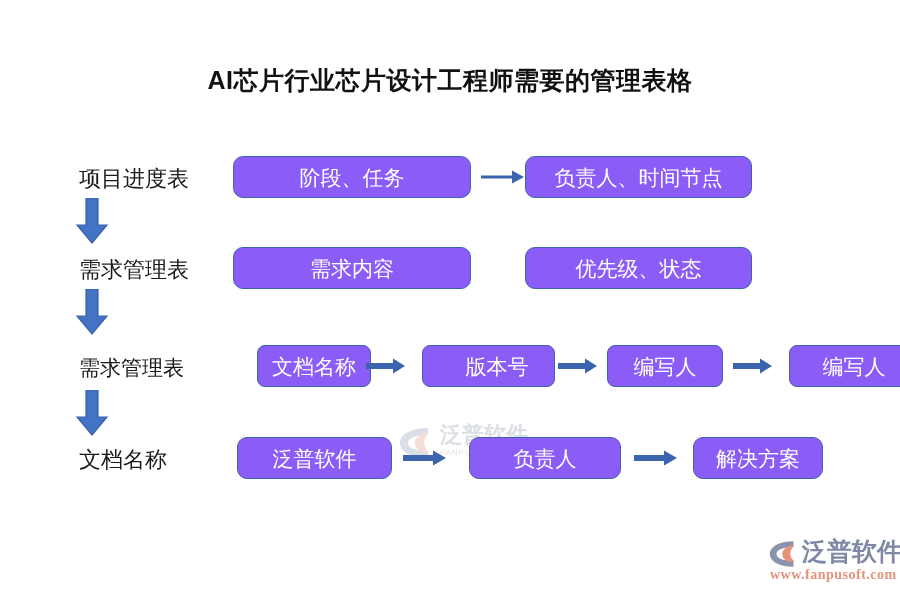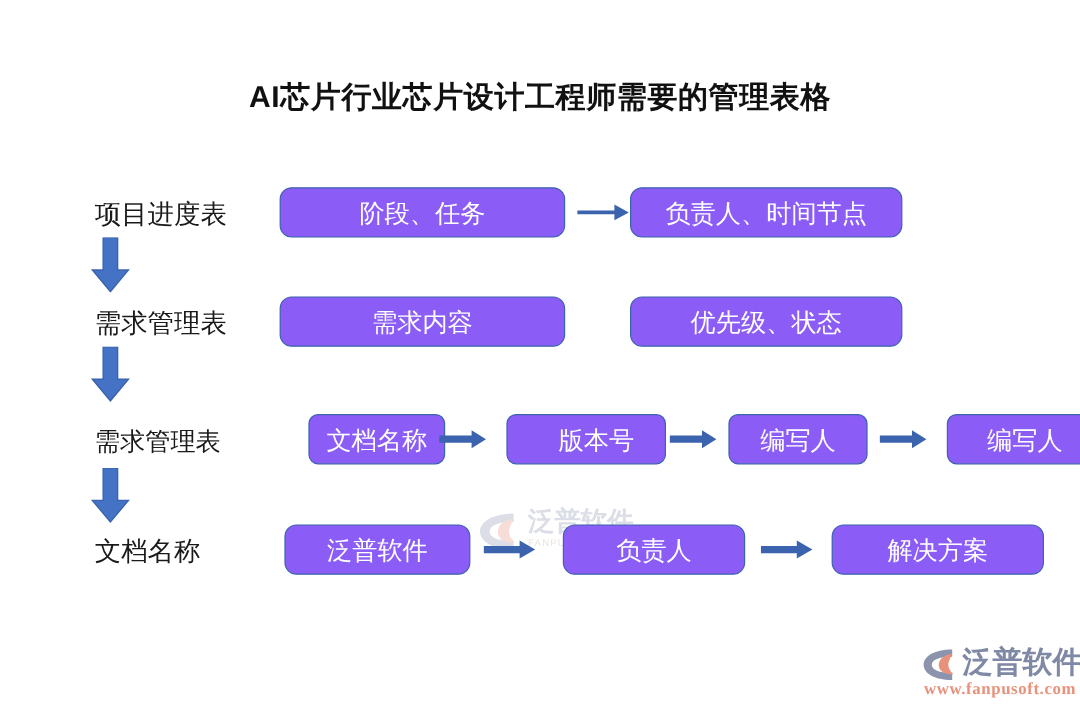--- a/index.html
+++ b/index.html
@@ -258,21 +258,21 @@
     </div>
 
     <div class="node soft" style="left:428px; width:152px;">负责人</div>
 
     <div class="arrow-right" style="left:593px; width:44px;">
       <svg width="44" height="16" viewBox="0 0 44 16">
         <path d="M0 5 L30 5 L30 0.5 L43 8 L30 15.5 L30 11 L0 11 Z" fill="#3B63AE"></path>
       </svg>
     </div>
 
-    <div class="node soft" style="left:652px; width:177px;">解决方案</div>
+    <div class="node soft" style="left:652px; width:130px;">解决方案</div>
   </div>
 
   <div id="logo">
     <div class="lg-mark">
       <svg width="34" height="30" viewBox="0 0 40 34">
         <path d="M30 2 C12 2 2 9 2 17 C2 25 12 32 30 32 L30 25 C17 25 10 22 10 17 C10 12 17 9 30 9 Z" fill="#8B93AD"></path>
         <path d="M30 6 C20 8 16 13 17 19 C18 24 24 27 31 26 C27 22 25 18 27 13 Z" fill="#E8927C"></path>
       </svg>
     </div>
     <div class="lg-text">泛普软件</div>

